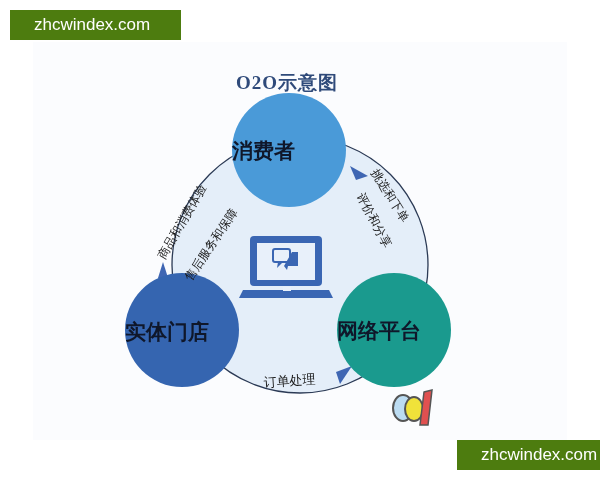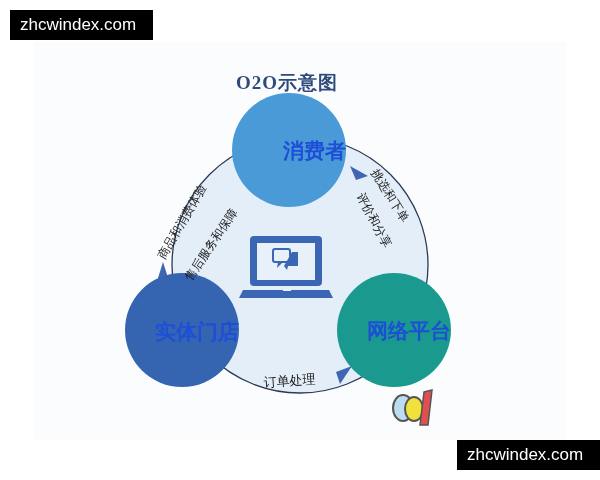--- a/index.html
+++ b/index.html
@@ -1,25 +1,25 @@
 <!DOCTYPE html>
 <html><head>
 <meta charset="utf-8">
 <style>
   html, body { margin:0; padding:0; }
   body { width:600px; height:480px; background:#ffffff; position:relative; overflow:hidden;
          font-family:"DejaVu Sans", sans-serif; }
   .panel { position:absolute; left:33px; top:42px; width:534px; height:398px; background:#fbfcfe; }
-  .watermark { position:absolute; background:#000000; color:#ffffff; font-family:"Liberation Sans", sans-serif;
-               font-size:17px; line-height:30px; padding:0 10px; }
+  .watermark { position:absolute; background:#4d7c0f; color:#ffffff; font-family:"Liberation Sans", sans-serif;
+               font-size:17px; line-height:30px; padding:0 24px; }
   .wm-top { left:10px; top:10px; width:123px; height:30px; }
   .wm-bottom { left:457px; top:440px; width:123px; height:30px; }
   .title { position:absolute; left:236px; top:70px; font-size:19px; font-weight:bold; color:#2f4a7a; letter-spacing:1px;font-family:Liberation Serif, serif; }
   svg.diagram { position:absolute; left:0; top:0; }
-  .node-label { position:absolute; color:#1d4ed8; font-weight:bold; font-size:21px; text-align:right; }
+  .node-label { position:absolute; color:#0f172a; font-weight:bold; font-size:21px; text-align:left; }
   .edge-label { position:absolute; font-size:12px; color:#1a1a1a; white-space:nowrap; transform-origin:0 0; }
 </style>
 </head>
 <body>
 
 <div class="panel"></div>
 
 <div class="watermark wm-top">zhcwindex.com</div>
 
 <div class="title">O2O示意图</div>

